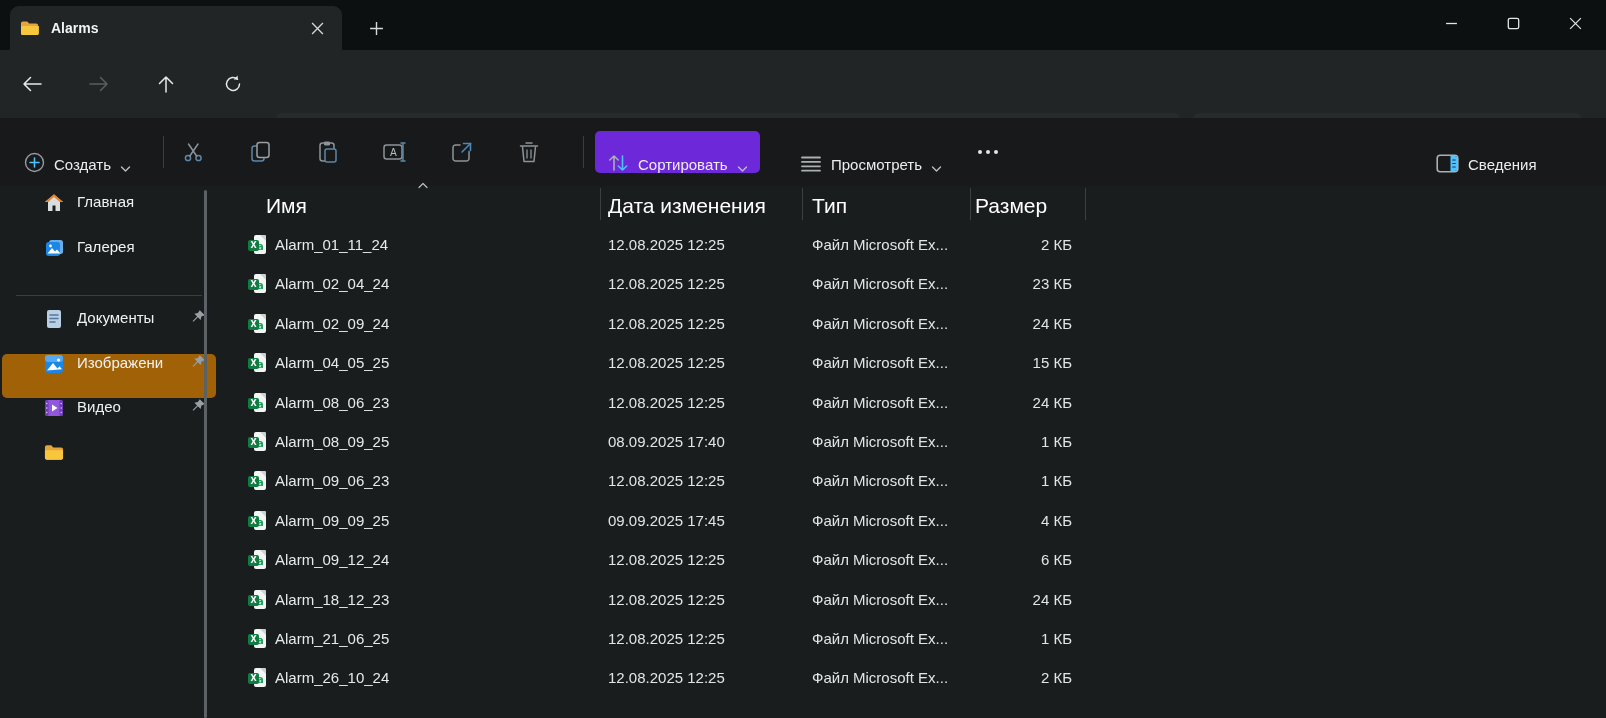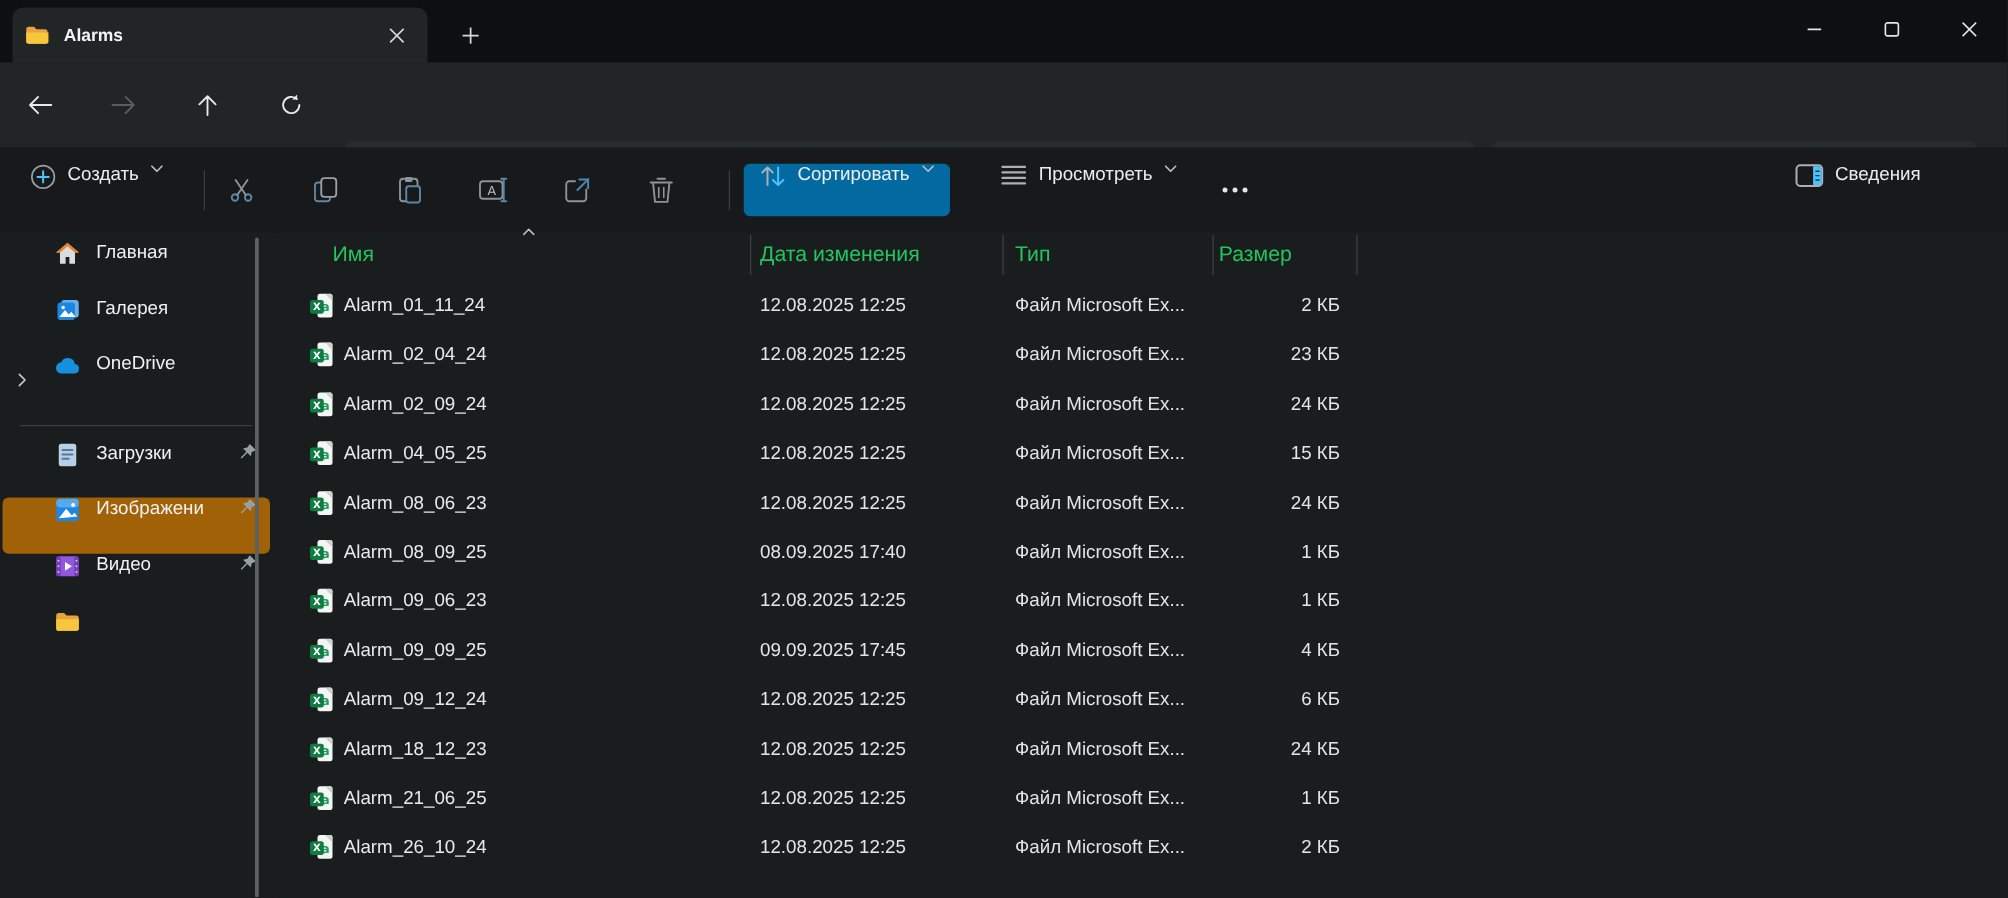--- a/index.html
+++ b/index.html
@@ -25,39 +25,39 @@
   .crumb{font-size:15px;color:#eceeee;padding:4px 8px;border-radius:4px;white-space:nowrap;cursor:pointer;}
   .crumb-sep{display:flex;align-items:center;padding:0 4px;}
   .dots3{display:flex;gap:3px;padding:0 8px;cursor:pointer;}
   .dots3 i{width:3px;height:3px;border-radius:50%;background:#cdd2d3;}
   .searchbox{position:absolute;left:1193px;top:63px;width:388px;height:41px;background:#272b2b;border-radius:6px;
       display:flex;align-items:center;padding:0 14px;box-sizing:border-box;}
   .searchbox input{flex:1;background:transparent;border:none;outline:none;color:#dfe3e4;font-size:15px;font-family:inherit;}
   .searchbox input::placeholder{color:#9aa1a3;opacity:1;}
   
   .cmdband{position:absolute;left:0;top:118px;width:1606px;height:68px;background:#17191a;}
-  .cmdbtn{position:absolute;top:13px;height:42px;display:flex;align-items:flex-start;gap:9px;padding:0 12px;border-radius:5px;cursor:pointer;}
+  .cmdbtn{position:absolute;top:13px;height:42px;display:flex;align-items:flex-end;gap:9px;padding:0 12px;border-radius:5px;cursor:pointer;}
   .cmdbtn .lbl{font-size:15px;color:#eceeee;white-space:nowrap;}
   .iconbtn{position:absolute;top:13px;width:44px;height:42px;display:flex;align-items:center;justify-content:center;border-radius:5px;cursor:pointer;}
   .vdiv{position:absolute;top:18px;width:1px;height:32px;background:#3a3e40;}
-  .subtlebg{background:#0369a1;}
+  .subtlebg{background:#6d28d9;}
   
   .sidebar{position:absolute;left:0;top:186px;width:218px;height:532px;background:#1a1d1e;overflow:hidden;}
   .side-item{height:44.5px;display:flex;padding:0 8px 0 42px;margin:0 2px;border-radius:5px;cursor:pointer;position:relative;}
   .side-item.selected{background:#a16207;}
   .side-item .s-icn{width:20px;height:20px;flex:0 0 20px;display:flex;align-items:center;justify-content:center;}
   .side-item .s-lbl{font-size:15px;color:#f0f2f2;margin-left:13px;white-space:nowrap;overflow:hidden;max-width:108px;}
   .side-item .s-pin{margin-left:auto;width:18px;height:18px;flex:0 0 18px;}
   .side-item .s-chev{position:absolute;left:12px;top:15px;}
   .side-sep{height:1px;background:#3a3e40;margin:13px 16px 13px 16px;}
   .side-scroll{position:absolute;left:204px;top:4px;width:3px;height:528px;background:#5c6164;border-radius:2px;cursor:pointer;}
   
   .filepane{position:absolute;left:222px;top:186px;width:1384px;height:532px;background:#1a1d1e;}
   .lv-header{position:absolute;left:0;top:2px;width:870px;height:32px;}
-  .lv-header .h-cell{position:absolute;top:6px;font-size:17px;color:#22c55e;cursor:pointer;white-space:nowrap;}
+  .lv-header .h-cell{position:absolute;top:6px;font-size:21px;color:#ffffff;cursor:pointer;white-space:nowrap;}
   .lv-header .h-sep{position:absolute;top:0;width:1px;height:32px;background:#3c4043;}
   .sort-caret{position:absolute;left:196px;top:-6px;}
   .rows{position:absolute;left:0;top:40px;width:1384px;}
   .file-row{height:39.4px;position:relative;display:block;cursor:pointer;border-radius:4px;}
   .file-row .xlicon{position:absolute;left:26px;top:9px;width:19px;height:21px;}
   .file-row .c-name{position:absolute;left:53px;top:10px;font-size:15px;color:#e8eaea;white-space:nowrap;}
   .file-row .c-date{position:absolute;left:386px;top:10px;font-size:15px;color:#e2e4e5;white-space:nowrap;}
   .file-row .c-type{position:absolute;left:590px;top:10px;font-size:15px;color:#e2e4e5;white-space:nowrap;}
   .file-row .c-size{position:absolute;left:756px;top:10px;width:94px;text-align:right;font-size:15px;color:#e2e4e5;white-space:nowrap;}
   
@@ -285,40 +285,29 @@
         <span class="s-icn">
           <svg width="20" height="20" viewBox="0 0 20 20">
             <rect x="5" y="2" width="14" height="14" rx="2.5" fill="#68aee8"></rect>
             <rect x="2" y="4" width="14" height="14" rx="2.5" fill="#1b86e3"></rect>
             <path d="M3.5 15.5 8 10l3 3.6 2-2.2 3.5 4.1z" fill="#fff"></path>
             <circle cx="6.5" cy="8" r="1.4" fill="#fff"></circle>
           </svg>
         </span>
         <span class="s-lbl">Галерея</span>
       </div>
-      <div class="side-item">
-        <span class="s-chev"><svg width="8" height="12" viewBox="0 0 8 12">
-            <path d="M1.5 1.5 6 6l-4.5 4.5" stroke="#c3c9cb" stroke-width="1.4" fill="none" stroke-linecap="round" stroke-linejoin="round"></path>
-          </svg></span>
-        <span class="s-icn">
-          <svg width="22" height="15" viewBox="0 0 22 15">
-            <path d="M6 14.5h10.8a4.2 4.2 0 0 0 .7-8.35A6.3 6.3 0 0 0 5.5 4.6 4.6 4.6 0 0 0 6 14.5z" fill="#1490df"></path>
-          </svg>
-        </span>
-        <span class="s-lbl">OneDrive</span>
-      </div>
       <div class="side-sep"></div>
       <div class="side-item">
         <span class="s-icn">
           <svg width="18" height="20" viewBox="0 0 18 20">
             <rect x="2" y="1" width="14" height="18" rx="2" fill="#b8cfe6"></rect>
             <path d="M5 6h8M5 9.5h8M5 13h5" stroke="#57779c" stroke-width="1.6" stroke-linecap="round"></path>
           </svg>
         </span>
-        <span class="s-lbl">Загрузки</span>
+        <span class="s-lbl">Документы</span>
         <span class="s-pin"><svg width="16" height="16" viewBox="0 0 16 16">
             <path d="M9.8 1.2 14.8 6.2 11.4 7.5 10.6 10.9 7.9 8.2 3.4 12.7 2.6 11.9 7.1 7.4 4.4 4.7 7.8 3.9z" fill="#98a0a4"></path>
           </svg></span>
       </div>
       <div class="side-item selected">
         <span class="s-icn">
           <svg width="20" height="20" viewBox="0 0 20 20">
             <rect x="1" y="1" width="18" height="18" rx="3" fill="#1b86e3"></rect>
             <rect x="1" y="1" width="18" height="7" rx="3" fill="#55a9ee"></rect>
             <path d="M3 16.5 9 9l4.5 5.4 2-2.2 2.5 3z" fill="#fff"></path>

